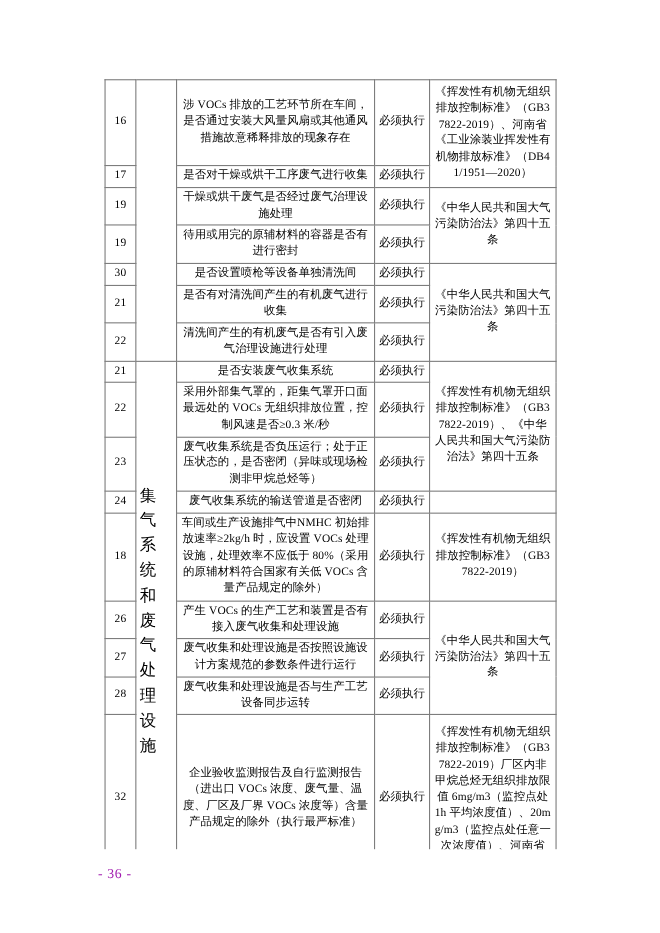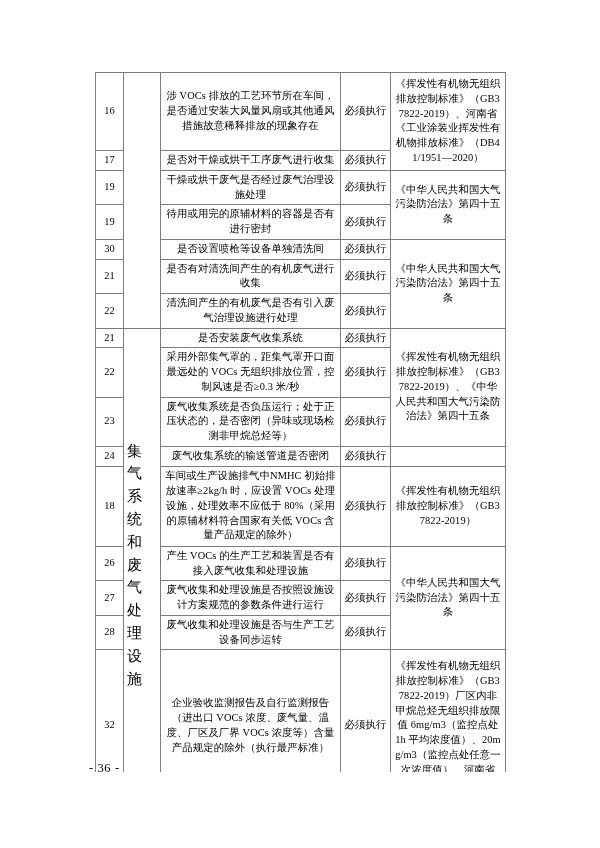--- a/index.html
+++ b/index.html
@@ -90,25 +90,25 @@
     vertical-align: top;
   }
   tr.row-last td.c-std {
     vertical-align: top;
   }
 
   
   #page-number {
     position: absolute;
     left: 89px;
-    top: 761px;
+    top: 787px;
     font-size: 12.5px;
     font-family: "Liberation Serif", serif;
     letter-spacing: 0.6px;
-    color: #000000;
+    color: #a21caf;
     text-align: right;
   }
 
   
   #bottom-mask {
     position: absolute;
     left: 0;
     top: 772px;
     width: 600px;
     height: 76px;

